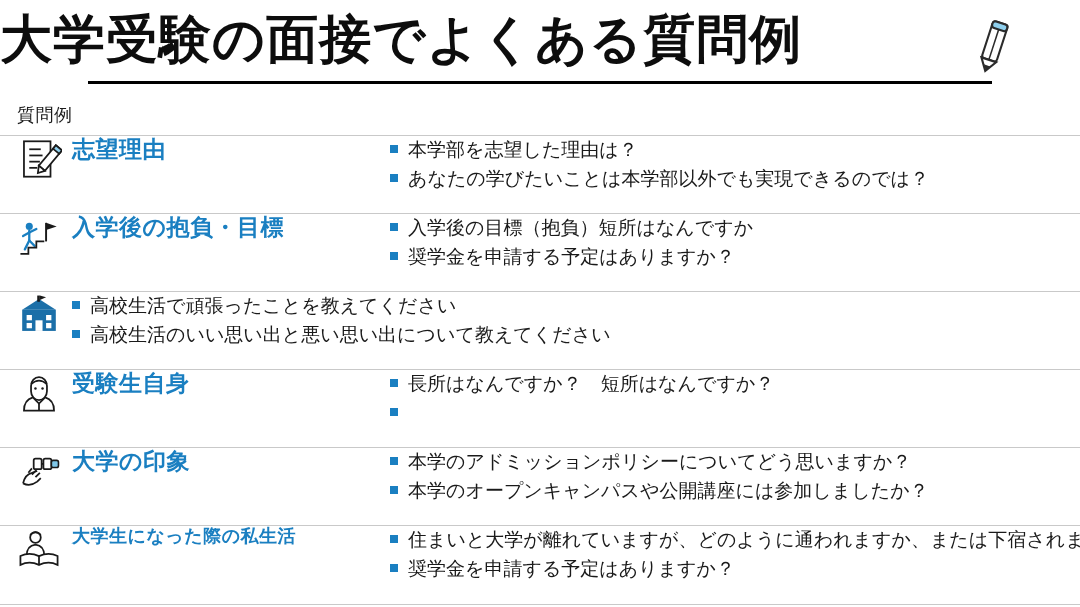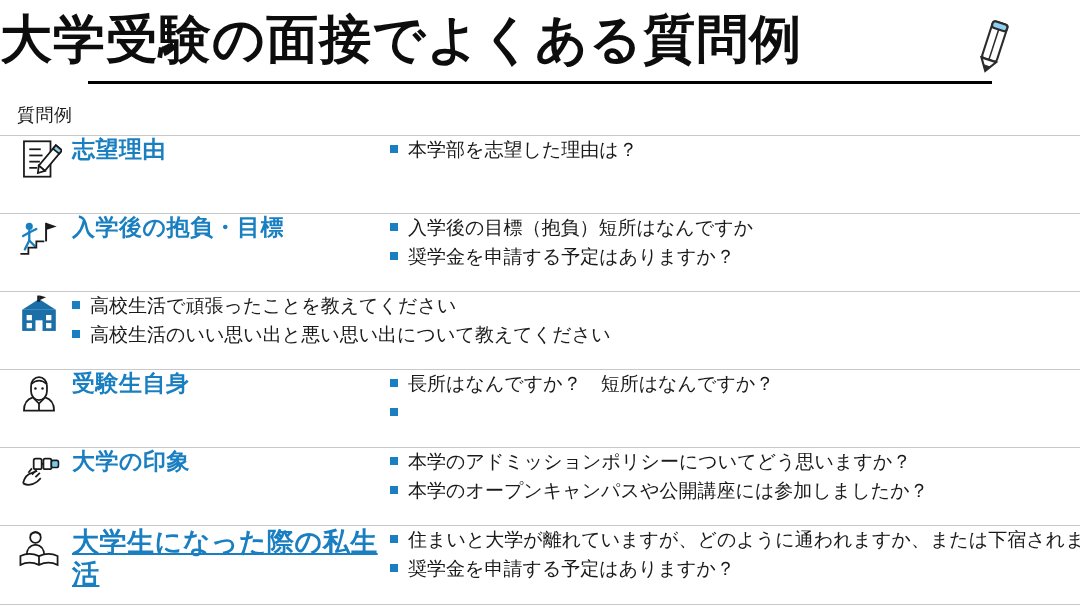--- a/index.html
+++ b/index.html
@@ -91,21 +91,21 @@
     width: 318px;
     min-width: 318px;
     font-size: 23px;
     font-weight: bold;
     color: #1a7fc1;
     letter-spacing: 0.5px;
     line-height: 1.2;
     padding-right: 6px;
     box-sizing: border-box;
   }
-  .cell-topic.small { font-size: 27px; text-decoration: underline; }
+  .cell-topic.small { font-size: 18px; }
   .cell-questions {
     flex: 1;
     padding-right: 12px;
   }
   .q-item {
     display: flex;
     align-items: flex-start;
     font-size: 19px;
     line-height: 1.5;
     color: #1a1a1a;
@@ -159,20 +159,24 @@
           <path d="M30 38 L34.5 45 L39 38 Z" fill="#ffffff" stroke="#1a1a1a" stroke-width="2"></path>
         </g>
       </svg>
     </div>
     <div class="cell-topic">志望理由</div>
     <div class="cell-questions">
       <div class="q-item">
         <span class="q-bullet"></span>
         <span>本学部を志望した理由は？</span>
       </div>
+      <div class="q-item">
+        <span class="q-bullet"></span>
+        <span>あなたの学びたいことは本学部以外でも実現できるのでは？</span>
+      </div>
     </div>
   </div>
 
   <div class="row">
     <div class="cell-icon">
       <svg viewBox="0 0 52 52" width="46" height="46">
         <circle cx="15" cy="14" r="4" fill="#1a7fc1"></circle>
         <path d="M15 19 L15 30" stroke="#1a7fc1" stroke-width="2.6" stroke-linecap="round"></path>
         <path d="M15 21 L23 17" stroke="#1a7fc1" stroke-width="2.6" stroke-linecap="round"></path>
         <path d="M15 21 L8 25" stroke="#1a7fc1" stroke-width="2.6" stroke-linecap="round"></path>

